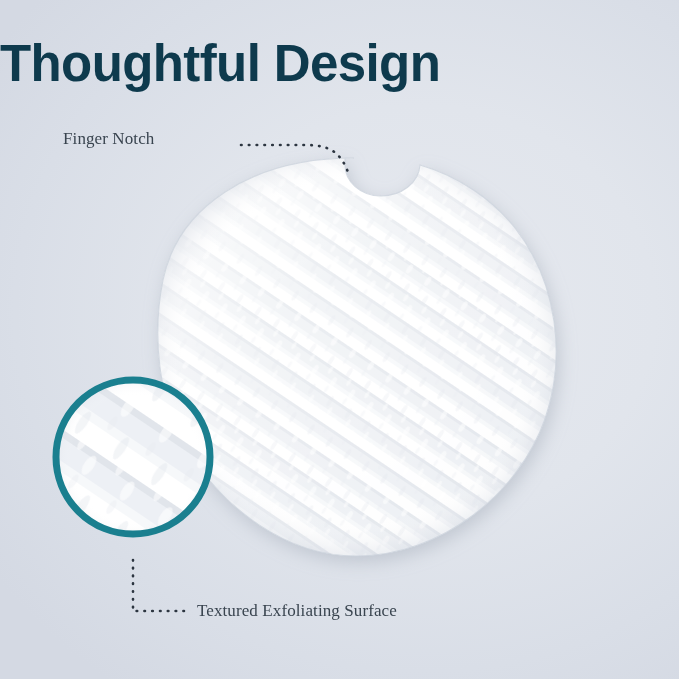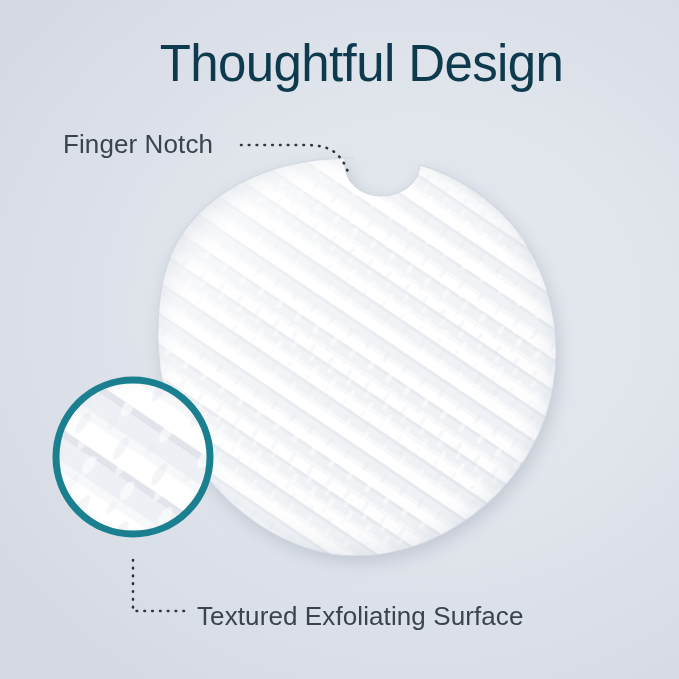--- a/index.html
+++ b/index.html
@@ -17,40 +17,40 @@
       radial-gradient(ellipse 520px 460px at 62% 46%, #e6e9ef 0%, #e1e5ec 45%, #d9dee7 78%, #d4d9e3 100%),
       linear-gradient(150deg, #d6dbe4 0%, #e0e4ea 50%, #d5dae3 100%);
   }
 
   
   #title {
     position: absolute;
     left: 0;
     right: 0;
     top: 37px;
-    text-align: center;
+    text-align: left;
     font-size: 51px;
-    font-weight: normal;
+    font-weight: bold;
     letter-spacing: -0.6px;
     color: #0e3a4d;
     line-height: 1.06;
     white-space: nowrap;
     user-select: none;
-    padding-left: 44px;
   }
 
   
   .callout-label {
     position: absolute;
-    font-size: 26px;
+    font-size: 17px;
     font-weight: 400;
     color: #39444f;
     letter-spacing: 0.1px;
     white-space: nowrap;
     user-select: none;
+    font-family: Liberation Serif, serif;
   }
   #label-finger-notch { left: 63px; top: 129px; }
   #label-textured     { left: 197px; top: 592px; margin-top: 9px; }
 
   
   .layer {
     position: absolute;
     left: 0;
     top: 0;
     width: 679px;

